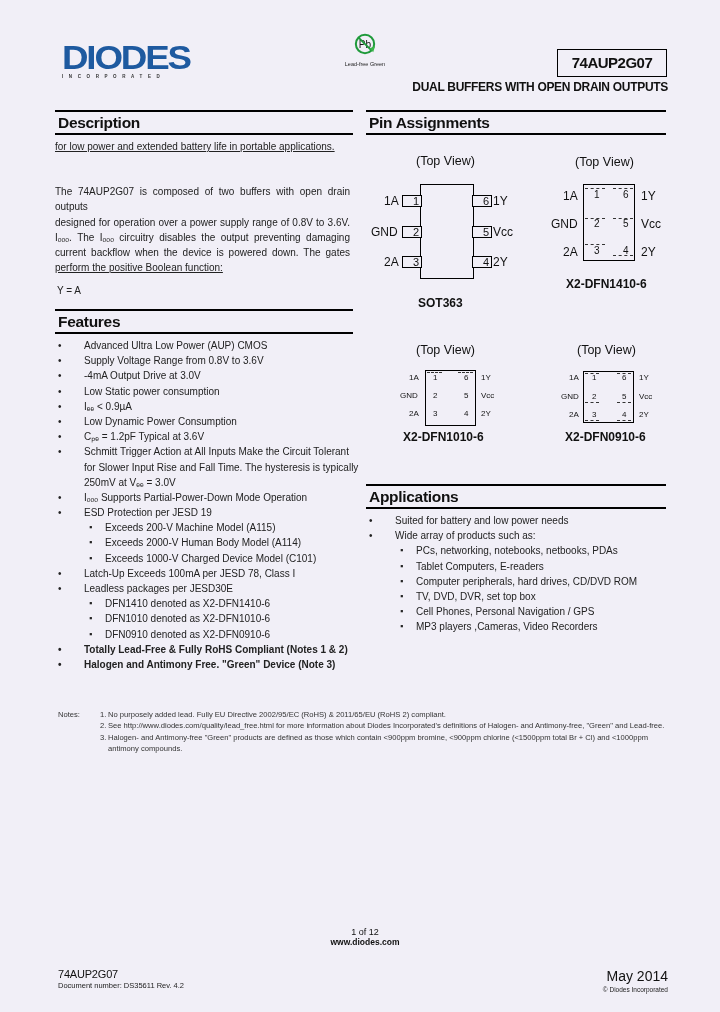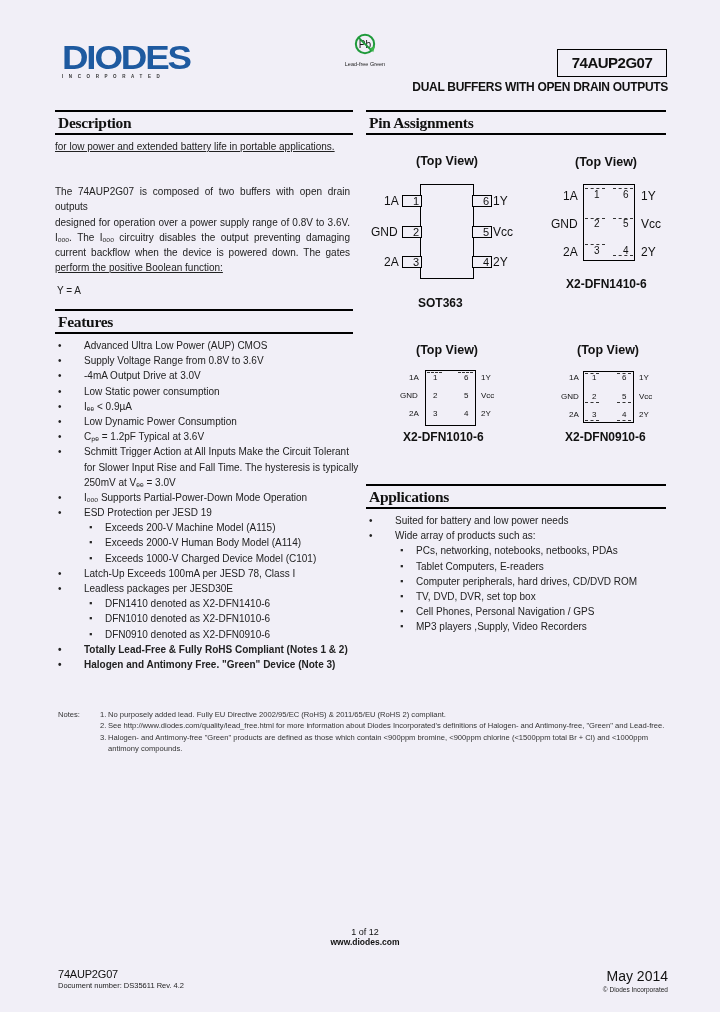--- a/index.html
+++ b/index.html
@@ -12,36 +12,36 @@
   .logo-word { font-family: "Liberation Sans", sans-serif; font-weight: 900; font-size: 34px; color: #1e5aa0; letter-spacing: -2px; line-height: 30px; transform: scaleX(1.08); transform-origin: left; display:block; }
   .logo-sub { font-size: 4.5px; letter-spacing: 5.6px; color: #333; margin-top: 2px; display:block; font-weight: bold; }
   .pb { left: 340px; top: 33px; width: 50px; text-align: center; }
   .pb-circle { width: 22px; height: 22px; margin: 0 auto; }
   .pb-label { font-size: 5.5px; color: #222; margin-top: 2px; display:block; }
   .partbox { left: 557px; top: 49px; width: 110px; height: 28px; border: 1.5px solid #000; background: #f1eff7; text-align: center; font-weight: bold; font-size: 15px; line-height: 25px; letter-spacing: -0.5px; }
   .subtitle { right: 52px; top: 80px; font-weight: bold; font-size: 12px; letter-spacing: -0.3px; }
 
   
   .sec { position: absolute; border-top: 2px solid #000; border-bottom: 2px solid #000; height: 25px; }
-  .sec span { display:block; font-weight: bold; font-size: 15.5px; line-height: 21px; padding-left: 3px; letter-spacing: -0.3px; font-family: Liberation Serif, serif; }
+  .sec span { display:block; font-weight: bold; font-size: 15.5px; line-height: 21px; padding-left: 3px; letter-spacing: -0.3px; }
 
   .para { position: absolute; font-size: 10px; line-height: 15.3px; color: #222; text-align: justify; }
   .para .jl { display:block; text-align: justify; text-align-last: justify; }
   .para .ll { display:block;text-decoration:underline; }
 
   ul.feat { position: absolute; list-style: none; font-size: 10px; color: #222; }
   ul.feat li { position: relative; height: 15.2px; line-height: 15.2px; padding-left: 29px; white-space: nowrap; }
   ul.feat li::before { content: "\2022"; position: absolute; left: 3px; top: 0; font-size: 10px; }
   ul.feat li.sub { padding-left: 50px; }
   ul.feat li.sub::before { content: "\25AA"; left: 34px; font-size: 9px; }
   ul.feat li.bold { font-weight: bold; }
   ul.feat li.cont::before { content: ""; }
 
   
-  .tv { position: absolute; font-weight: bold; font-size: 12.5px; text-align: right; }
+  .tv { position: absolute; font-weight: normal; font-size: 12.5px; text-align: right; }
   .pkg { position: absolute; font-weight: bold; font-size: 12px; }
   .ic-body { position: absolute; border: 1.5px solid #000; background: #f1eff7; }
   .pinbox { position: absolute; width: 20px; height: 12px; border: 1px solid #000; font-size: 11px; line-height: 10px; text-align: right; padding-right: 2px; background: #f1eff7; }
   .pinlbl { position: absolute; font-size: 12px; line-height: 12px; }
   .dfn { position: absolute; border: 1px solid #000; }
   .dpad { position: absolute; border-top: 1px dashed #333; width: 20px; }
   .dnum { position: absolute; font-size: 10px; line-height: 10px; }
   .dlbl { position: absolute; font-size: 10px; line-height: 10px; }
   .small .dnum, .small .dlbl { font-size: 8px; line-height: 8px; }
 
@@ -219,21 +219,21 @@
   <span>Applications</span>
 </div>
 <ul class="feat" style="left:366px; top:513px; width:300px;">
   <li>Suited for battery and low power needs</li>
   <li>Wide array of products such as:</li>
   <li class="sub">PCs, networking, notebooks, netbooks, PDAs</li>
   <li class="sub">Tablet Computers, E-readers</li>
   <li class="sub">Computer peripherals, hard drives, CD/DVD ROM</li>
   <li class="sub">TV, DVD, DVR, set top box</li>
   <li class="sub">Cell Phones, Personal Navigation / GPS</li>
-  <li class="sub">MP3 players ,Supply, Video Recorders</li>
+  <li class="sub">MP3 players ,Cameras, Video Recorders</li>
 </ul>
 
 <div class="notes">
   <span class="nl">Notes:</span>
   <ol>
     <li><span class="n">1.</span><span>No purposely added lead. Fully EU Directive 2002/95/EC (RoHS) &amp; 2011/65/EU (RoHS 2) compliant.</span></li>
     <li><span class="n">2.</span><span>See http://www.diodes.com/quality/lead_free.html for more information about Diodes Incorporated's definitions of Halogen- and Antimony-free, "Green" and Lead-free.</span></li>
     <li><span class="n">3.</span><span>Halogen- and Antimony-free "Green" products are defined as those which contain &lt;900ppm bromine, &lt;900ppm chlorine (&lt;1500ppm total Br + Cl) and &lt;1000ppm antimony compounds.</span></li>
   </ol>
 </div>

